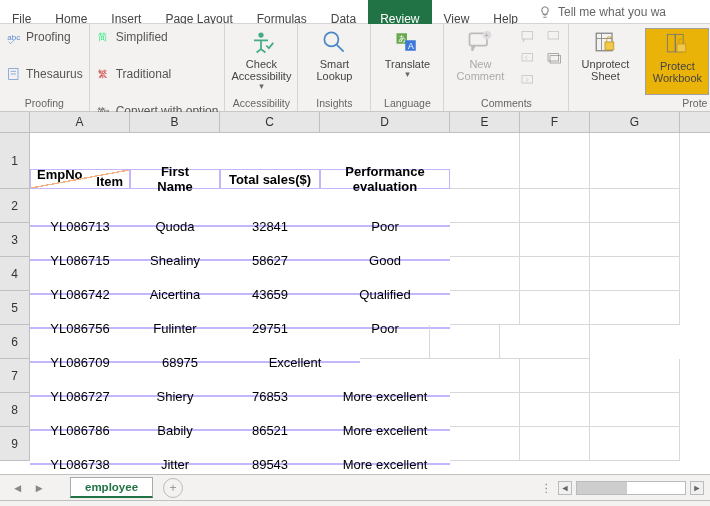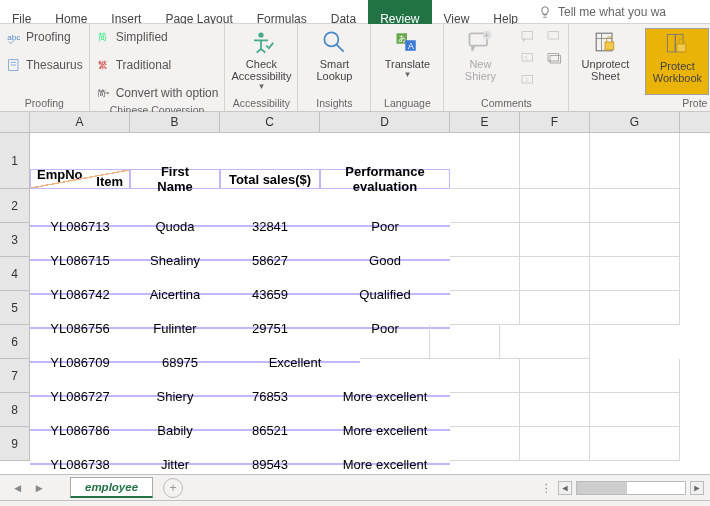--- a/index.html
+++ b/index.html
@@ -8,42 +8,42 @@
   .menu-item { padding:12px 12px; color:#444; cursor:pointer; }
   .menu-item.active { background:#217346; color:#fff; }
   .tellme { display:flex; align-items:center; gap:6px; color:#666; padding:4px 8px; }
   .bulb { width:14px; height:14px; display:inline-block; }
   .ribbon { display:flex; background:#f3f2f1; border-bottom:1px solid #c8c8c8; height:88px; }
   .group { display:flex; flex-direction:column; justify-content:space-between; border-right:1px solid #d4d4d4; padding:4px 6px 2px 6px; }
   .group-body { display:flex; gap:10px; flex:1; }
   .group-label { text-align:center; font-size:10.5px; color:#666; padding-top:2px; }
   .smallbtn { display:flex; align-items:center; gap:4px; color:#555; height:18px; cursor:pointer; white-space:nowrap; }
   .smallbtn .ic { width:16px; height:16px; display:inline-block; }
-  .vbtns { display:flex; flex-direction:column; gap:10px; }
+  .vbtns { display:flex; flex-direction:column; gap:19px; }
   .bigbtn { display:flex; flex-direction:column; align-items:center; justify-content:flex-start; width:60px; cursor:pointer; font-size:11px; color:#444; text-align:center; line-height:1.1; gap:2px; }
   .bigbtn .ic { width:28px; height:28px; }
   .bigbtn.disabled { color:#aaa; }
   .bigbtn.active { background:#eab308; border:1px solid #a0a0a0; padding:1px; width:64px;}
   .drop { font-size:9px; color:#666; margin-top:-2px;}
   .sheet-wrap { flex:1; overflow:hidden; display:flex; flex-direction:column; }
   .colhead { display:flex; background:#e6e6e6; border-bottom:1px solid #c0c0c0; }
   .rowhead-spacer { width:30px; background:#e6e6e6; border-right:1px solid #c0c0c0; height:20px;}
   .col { border-right:1px solid #c0c0c0; text-align:center; height:20px; line-height:20px; color:#333; }
   .cA{width:100px}.cB{width:90px}.cC{width:100px}.cD{width:130px}.cE{width:70px}.cF{width:70px}.cG{width:90px}
   .grid { position:relative; }
   .row { display:flex; }
   .rownum { width:30px; background:#e6e6e6; border-right:1px solid #c0c0c0; border-bottom:1px solid #c0c0c0; text-align:center; color:#333; display:flex; align-items:center; justify-content:center; }
   .cell { border-right:1px solid #d8d8d8; border-bottom:1px solid #d8d8d8; text-align:center; display:flex; align-items:center; justify-content:center; font-size:13px; color:#000; }
   .hdr .cell { font-weight:bold; }
   .hdr { height:56px; }
   .datarow { height:34px; }
   .boxed { border:1px solid #c4b5fd;margin-top:36px; }
   .tabbar { height:26px; border-top:1px solid #c0c0c0; display:flex; align-items:center; background:#f3f2f1; font-size:11.5px; }
   .tabbar .arrows { width:70px; display:flex; gap:10px; padding-left:12px; color:#888;}
-  .sheettab { background:#fff; border:1px solid #aaa; border-bottom:2px solid #217346; padding:3px 14px; color:#217346; font-weight:bold;font-style:italic;}
+  .sheettab { background:#fff; border:1px solid #aaa; border-bottom:2px solid #217346; padding:3px 14px; color:#217346; font-weight:bold;}
   .addsheet { width:20px; height:20px; border-radius:50%; border:1px solid #bbb; color:#888; display:flex; align-items:center; justify-content:center; margin-left:10px;}
   .tabbar .spacer { flex:1; }
   .scroll-h { display:flex; align-items:center; gap:4px; padding-right:6px;}
   .scroll-track { width:110px; height:14px; border:1px solid #bbb; background:#fff; position:relative;}
   .scroll-thumb { position:absolute; left:0; top:0; height:12px; width:50px; background:#cdcdcd;}
   .sarrow{ width:14px;height:14px;border:1px solid #bbb;background:#f0f0f0;display:flex;align-items:center;justify-content:center;font-size:9px;color:#666;}
   .statusbar { height:6px; background:#f3f2f1; border-top:1px solid #c0c0c0;}
   .diag { position:relative; }
   .diag::after{ content:""; position:absolute; left:0; top:0; right:0; bottom:0; background:linear-gradient(to bottom right, transparent calc(50% - .7px), #f4b183 calc(50% - .7px), #f4b183 calc(50% + .7px), transparent calc(50% + .7px));}
   .diag .tl{ position:absolute; right:6px; top:4px; font-weight:bold; font-size:13px;}
@@ -170,21 +170,21 @@
   <div class="group">
     <div class="group-body">
       <div class="bigbtn disabled">
         <span class="ic"><svg viewBox="0 0 32 32">
               <rect x="4" y="6" width="20" height="14" rx="2" fill="none" stroke="#bbb" stroke-width="2"></rect>
               <path d="M10 20l-3 6v-6" fill="none" stroke="#bbb" stroke-width="2"></path>
               <circle cx="24" cy="8" r="5" fill="#ddd"></circle>
               <text x="21" y="11" font-size="8" fill="#999">+</text>
             </svg></span>
         <span style="white-space:pre-line">New
-Shiery</span>
+Comment</span>
       </div>
       <div class="vbtns" style="gap:4px">
         <div class="smallbtn disabled">
             <span class="ic"><svg viewBox="0 0 24 24">
                 <rect x="3" y="4" width="16" height="11" fill="none" stroke="#bbb"></rect>
                 <path d="M7 15l-2 4v-4" stroke="#bbb" fill="none"></path>
               </svg></span>
           </div>
         <div class="smallbtn disabled">
             <span class="ic"><svg viewBox="0 0 24 24">

